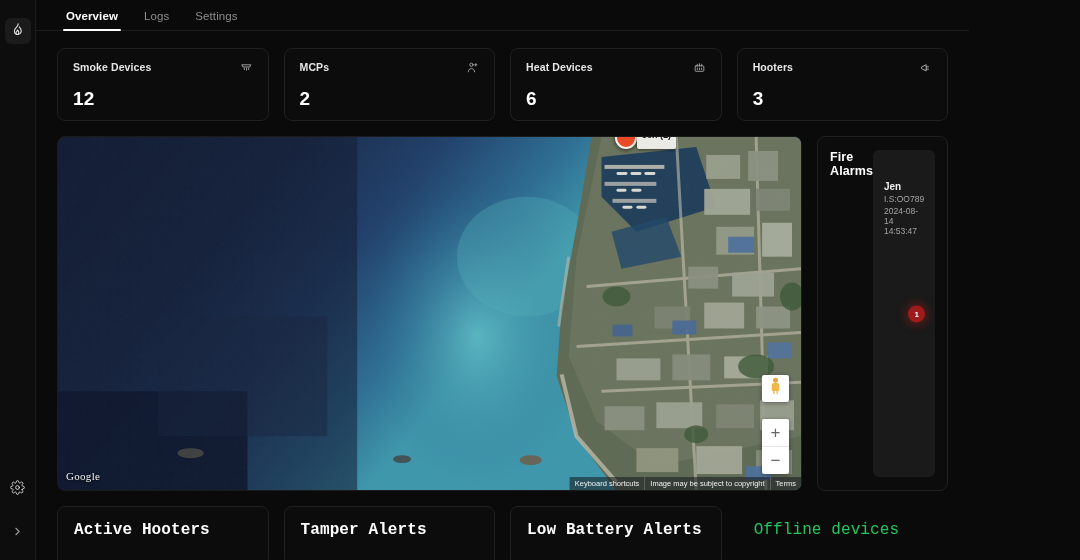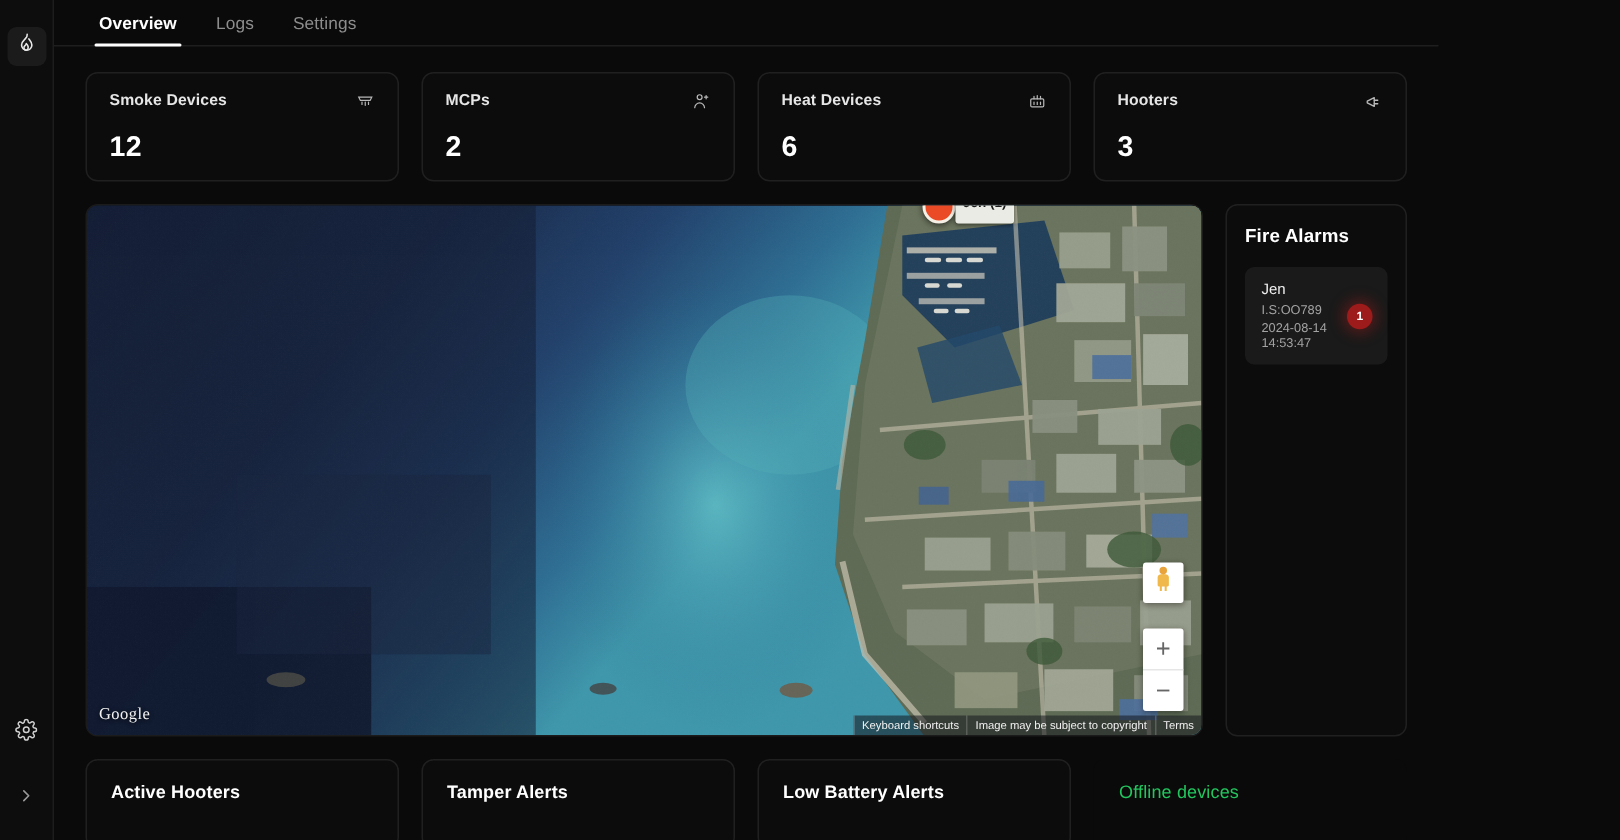--- a/index.html
+++ b/index.html
@@ -138,49 +138,49 @@
     padding: 2px 5px;
     border-left: 1px solid rgba(255,255,255,.18);
     white-space: nowrap;
   }
 
   
   .alarms-card {
     flex: 1; height: 355px;
     background: #0c0c0c; border: 1px solid #202020;
     border-radius: 8px; padding: 13px 12px;
-    display: flex; flex-direction: column;
+    display: flex; flex-direction: row;
   }
   .alarms-title { font-size: 12.5px; color: #ffffff; font-weight: 700; margin-bottom: 14px; letter-spacing: .1px; }
   .alarm-item {
     background: #1a1a1a; border-radius: 6px;
     padding: 10px 11px; position: relative;
     display: flex; flex-direction: column; gap: 2px;
   }
-  .alarm-name { font-size: 10px; color: #efefef; font-weight: 400; }
+  .alarm-name { font-size: 10px; color: #efefef; font-weight: 700; margin-top: 21px; }
   .alarm-id { font-size: 8.5px; color: #a3a3a3; }
   .alarm-time { font-size: 8.5px; color: #a3a3a3; }
   .alarm-badge {
     position: absolute; right: 10px; top: 50%; transform: translateY(-50%);
     width: 17px; height: 17px; border-radius: 50%;
     background: #9e1b1b; color: #fff;
     font-size: 8px; font-weight: 700;
     display: flex; align-items: center; justify-content: center;
     box-shadow: 0 0 9px 3px rgba(190,30,30,.35);
   }
 
   
   .bottom-row { display: flex; gap: 15px; margin-top: 15px; }
   .bottom-card {
     flex: 1; height: 60px;
     background: #0c0c0c; border: 1px solid #202020;
     border-radius: 8px; padding: 14px 16px;
   }
   .bottom-card.plain { background: #0a0a0a; border-color: transparent; }
-  .bottom-title { font-size: 12px; color: #ffffff; font-weight: 700; letter-spacing: .1px; }
+  .bottom-title { font-size: 16px; color: #ffffff; font-weight: 700; letter-spacing: .1px; font-family: Liberation Mono, monospace; }
   .bottom-card.plain .bottom-title { font-weight: 400; color: #22c55e; }
 </style>
 </head>
 <body>
 
 <div class="app">
 
   <div class="rail">
     <div class="rail-top">
       <div class="rail-btn active">

